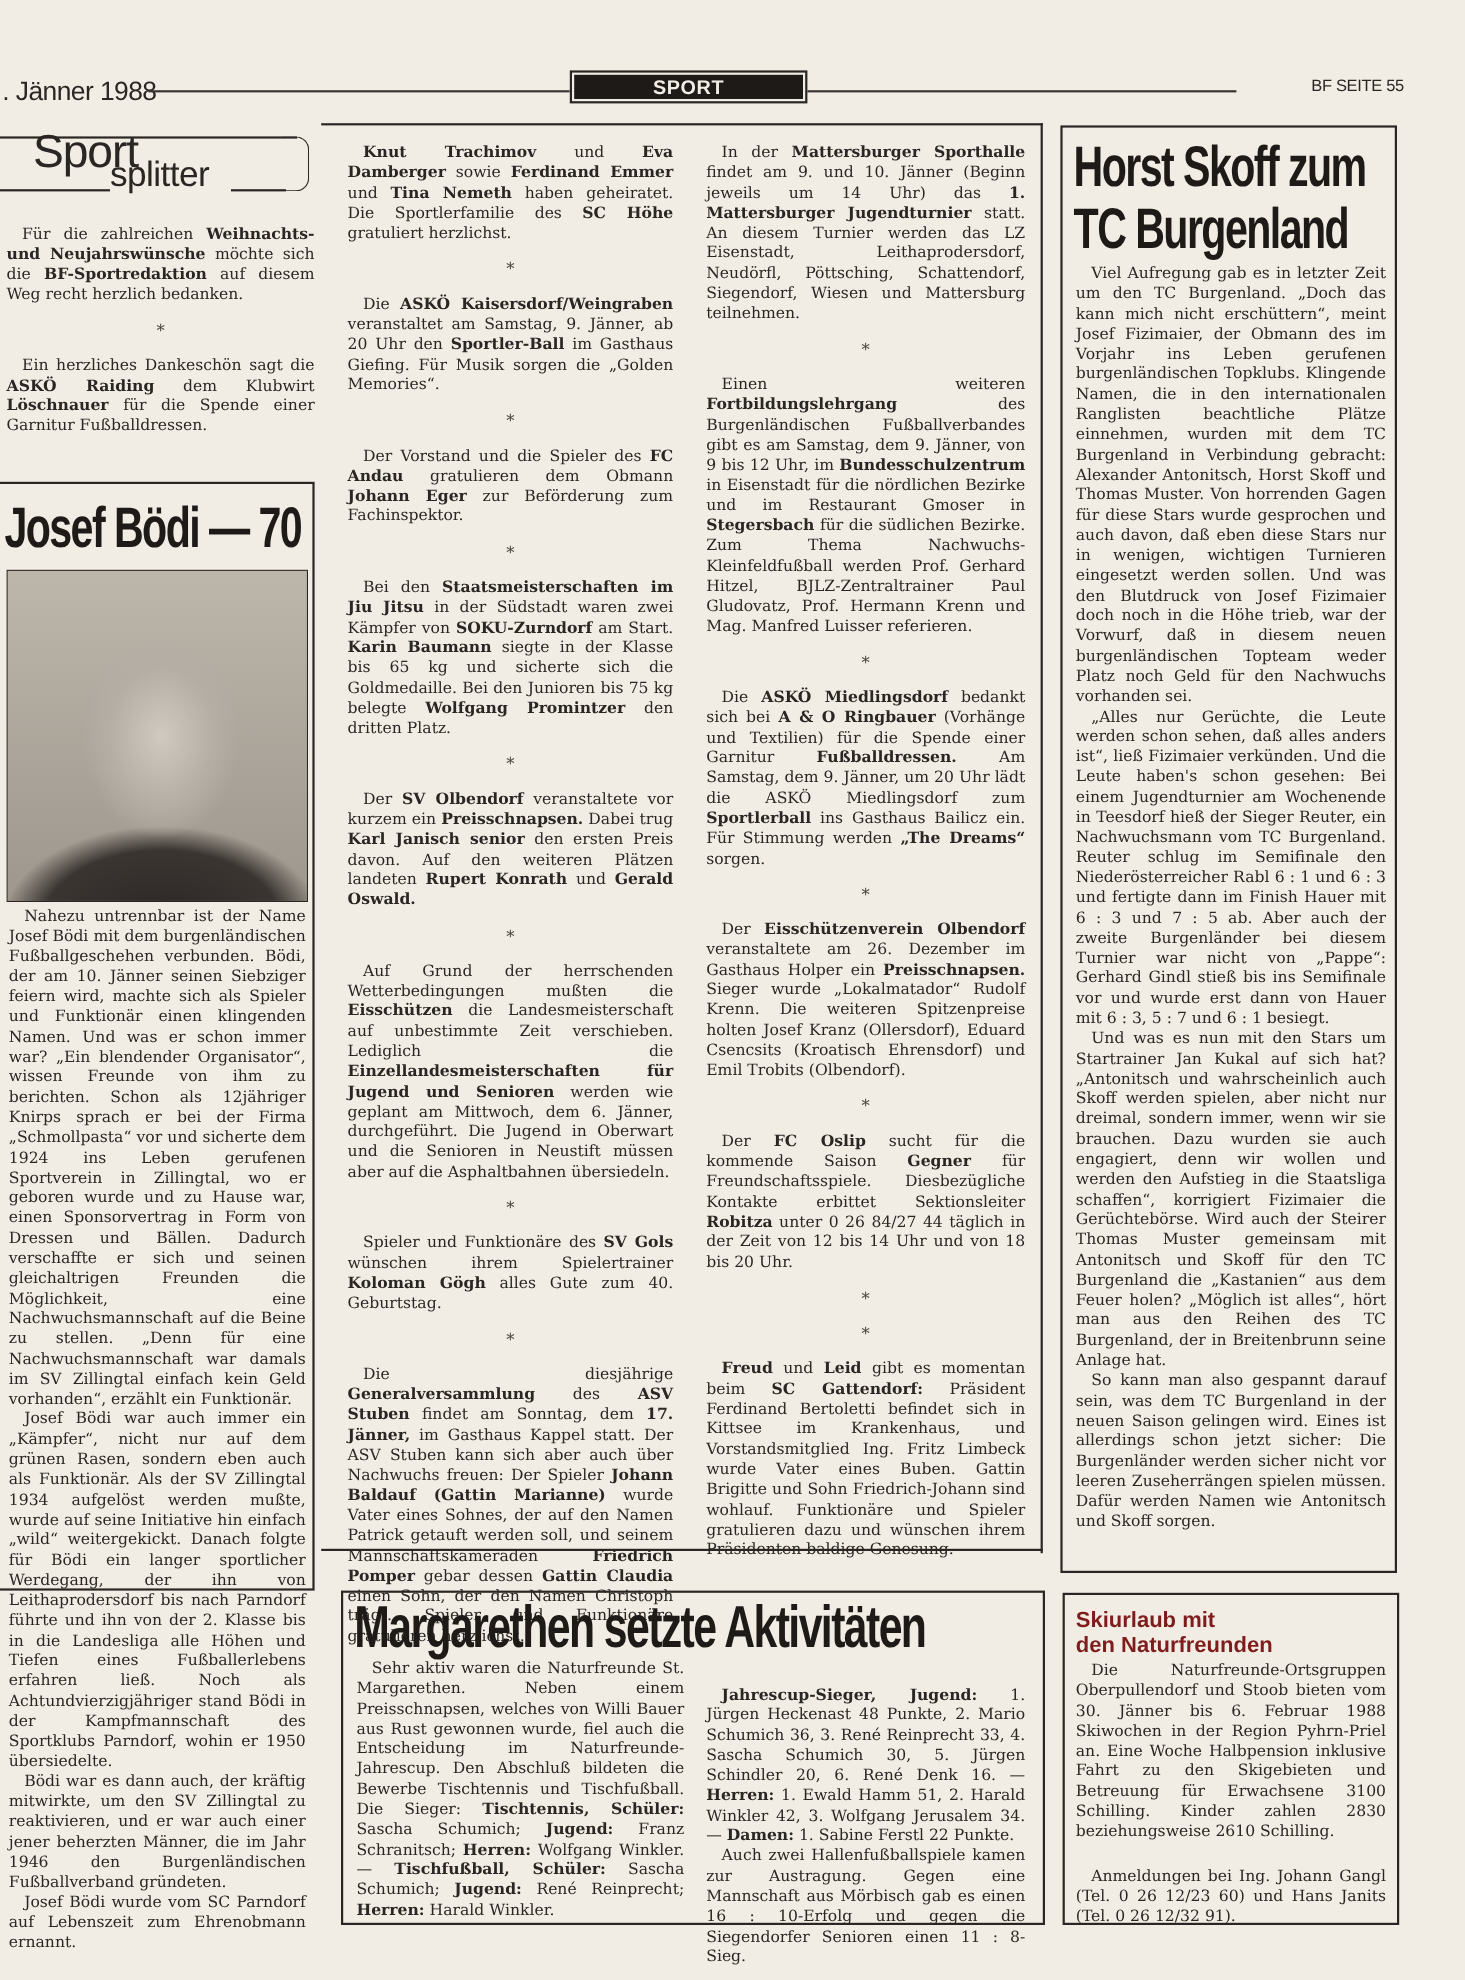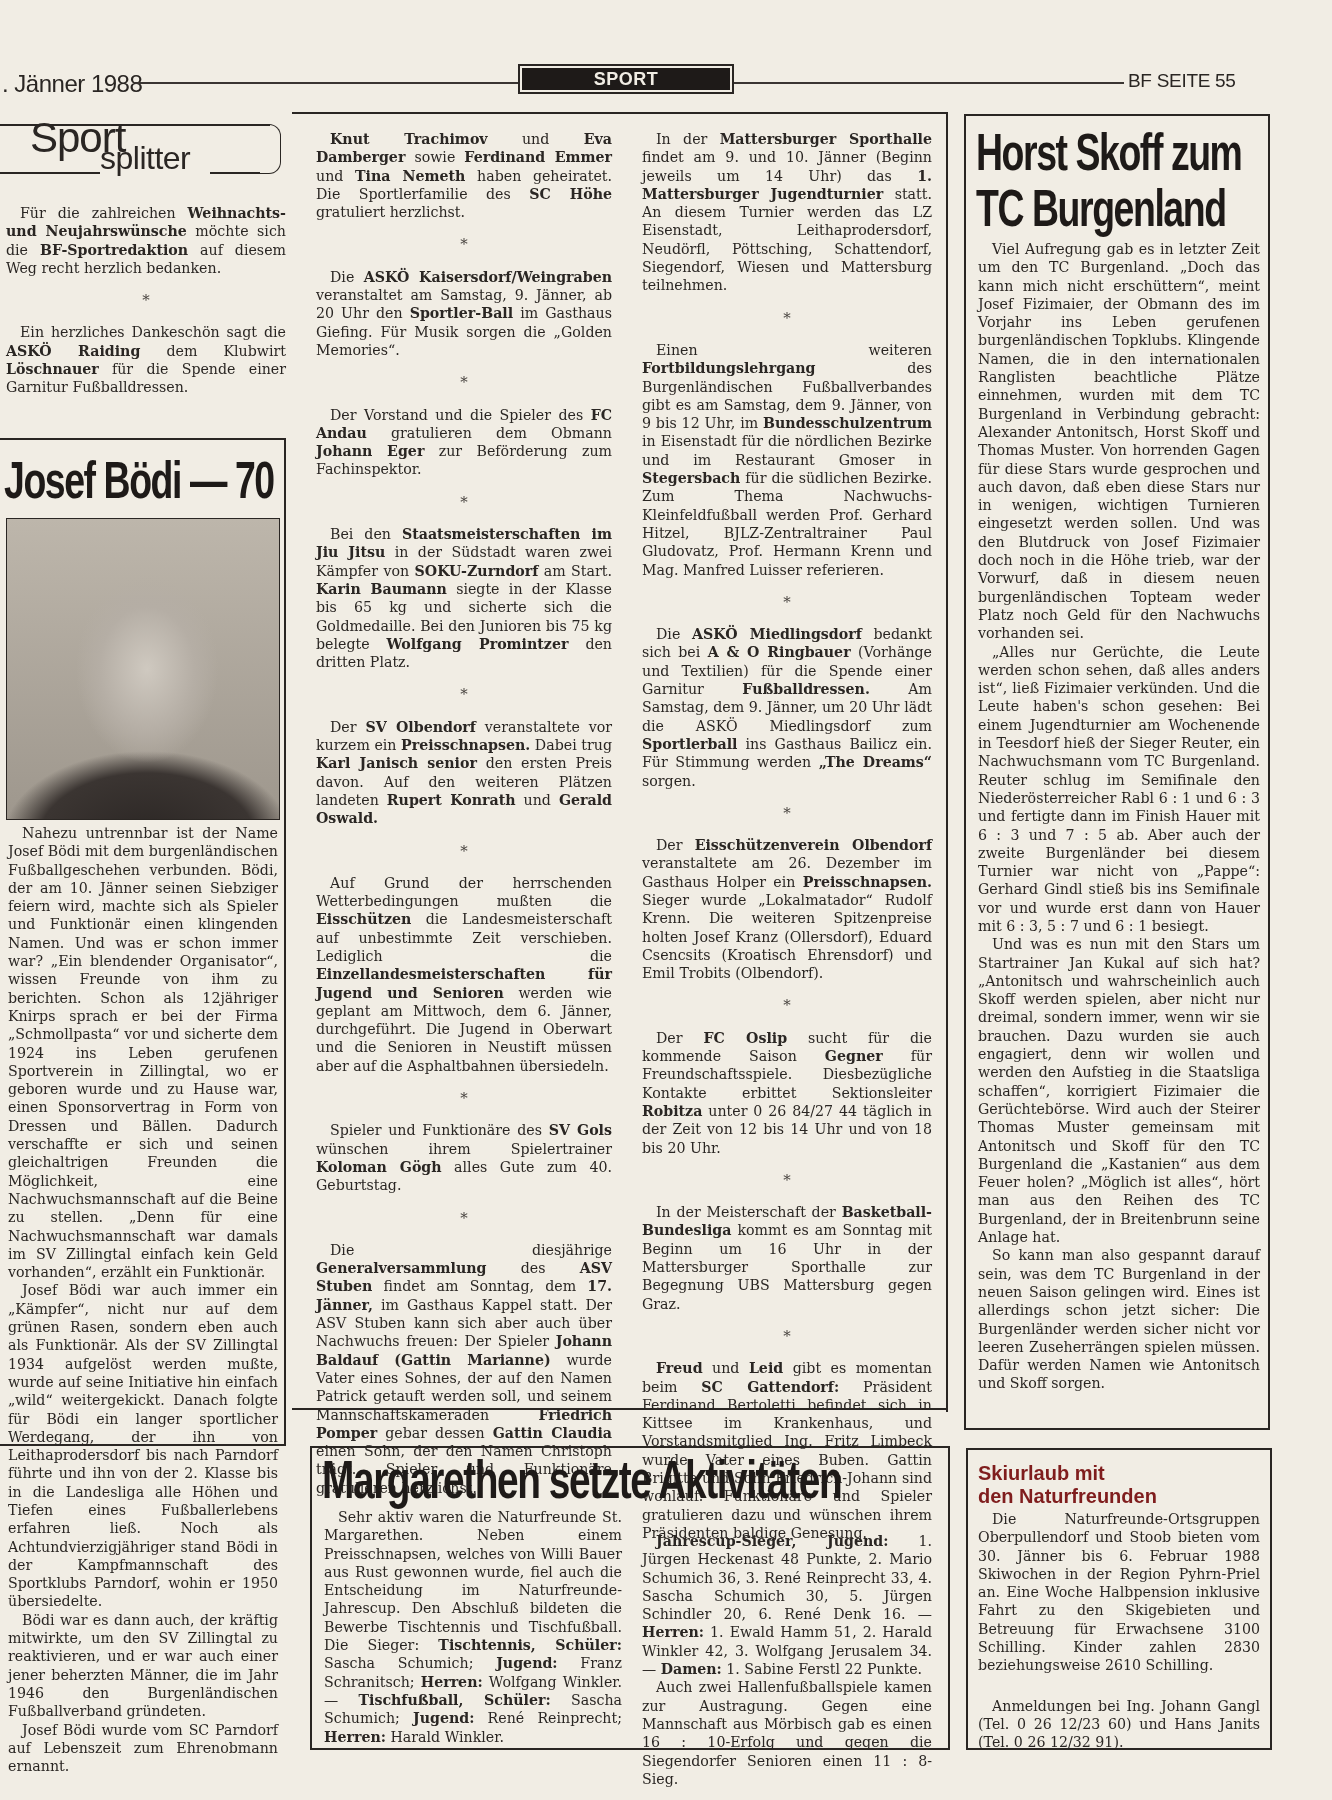--- a/index.html
+++ b/index.html
@@ -5,21 +5,21 @@
   html, body { margin: 0; padding: 0; }
   body {
     width: 1332px; height: 1800px; position: relative; overflow: hidden;
     background: #f1ede4;
     font-family: "DejaVu Serif", serif;
     color: #2a2623;
   }
   .abs { position: absolute; }
   
   .hdr-date { left: 2px; top: 70px; font-family: "Liberation Sans", sans-serif; font-size: 24px; letter-spacing: -0.5px; }
-  .hdr-page { left: 1128px; top: 70px; font-family: "Liberation Sans", sans-serif; font-size: 19px; letter-spacing: -0.3px; }
+  .hdr-page { left: 1192px; top: 70px; font-family: "Liberation Sans", sans-serif; font-size: 15px; letter-spacing: -0.3px; }
   .hdr-line { height: 2px; background: #3a3532; top: 82px; }
   .sport-box {
     left: 518px; top: 64px; width: 216px; height: 30px;
     border: 2px solid #2a2623; background: #f1ede4; padding: 2px; box-sizing: border-box;
   }
   .sport-inner { width: 100%; height: 100%; background: #1e1a18; color: #f1ede4;
     font-family: "Liberation Sans", sans-serif; font-weight: bold; font-size: 18px;
     display: flex; align-items: center; justify-content: center; letter-spacing: 0.5px; }
 
   
@@ -110,21 +110,20 @@
   <p>In der <b>Mattersburger Sporthalle</b> findet am 9. und 10. Jänner (Beginn jeweils um 14 Uhr) das <b>1. Mattersburger Jugendturnier</b> statt. An diesem Turnier werden das LZ Eisenstadt, Leithaprodersdorf, Neudörfl, Pöttsching, Schattendorf, Siegendorf, Wiesen und Mattersburg teilnehmen.</p>
   <div class="star">*</div>
   <p>Einen weiteren <b>Fortbildungslehrgang</b> des Burgenländischen Fußballverbandes gibt es am Samstag, dem 9. Jänner, von 9 bis 12 Uhr, im <b>Bundesschulzentrum</b> in Eisenstadt für die nördlichen Bezirke und im Restaurant Gmoser in <b>Stegersbach</b> für die südlichen Bezirke. Zum Thema Nachwuchs-Kleinfeldfußball werden Prof. Gerhard Hitzel, BJLZ-Zentraltrainer Paul Gludovatz, Prof. Hermann Krenn und Mag. Manfred Luisser referieren.</p>
   <div class="star">*</div>
   <p>Die <b>ASKÖ Miedlingsdorf</b> bedankt sich bei <b>A &amp; O Ringbauer</b> (Vorhänge und Textilien) für die Spende einer Garnitur <b>Fußballdressen.</b> Am Samstag, dem 9. Jänner, um 20 Uhr lädt die ASKÖ Miedlingsdorf zum <b>Sportlerball</b> ins Gasthaus Bailicz ein. Für Stimmung werden <b>„The Dreams“</b> sorgen.</p>
   <div class="star">*</div>
   <p>Der <b>Eisschützenverein Olbendorf</b> veranstaltete am 26. Dezember im Gasthaus Holper ein <b>Preisschnapsen.</b> Sieger wurde „Lokalmatador“ Rudolf Krenn. Die weiteren Spitzenpreise holten Josef Kranz (Ollersdorf), Eduard Csencsits (Kroatisch Ehrensdorf) und Emil Trobits (Olbendorf).</p>
   <div class="star">*</div>
   <p>Der <b>FC Oslip</b> sucht für die kommende Saison <b>Gegner</b> für Freundschaftsspiele. Diesbezügliche Kontakte erbittet Sektionsleiter <b>Robitza</b> unter 0 26 84/27 44 täglich in der Zeit von 12 bis 14 Uhr und von 18 bis 20 Uhr.</p>
   <div class="star">*</div>
-  <p>In der Meisterschaft der <b>Basketball-Bundesliga</b> kommt es am Sonntag mit Beginn um 16 Uhr in der Mattersburger Sporthalle zur Begegnung UBS Mattersburg gegen Graz.</p>
   <div class="star">*</div>
   <p><b>Freud</b> und <b>Leid</b> gibt es momentan beim <b>SC Gattendorf:</b> Präsident Ferdinand Bertoletti befindet sich in Kittsee im Krankenhaus, und Vorstandsmitglied Ing. Fritz Limbeck wurde Vater eines Buben. Gattin Brigitte und Sohn Friedrich-Johann sind wohlauf. Funktionäre und Spieler gratulieren dazu und wünschen ihrem Präsidenten baldige Genesung.</p>
 </div>
 
 <div class="abs box" style="left:964px; top:114px; width:306px; height:1316px;"></div>
 <div class="abs headline" style="left:976px; top:124px; font-size:52px; line-height:56px; transform:scaleX(0.72); white-space:nowrap;">
   <div>Horst Skoff zum</div>
   <div>TC Burgenland</div>
 </div>
 <div class="abs txt" style="left:978px; top:240px; width:282px;">

